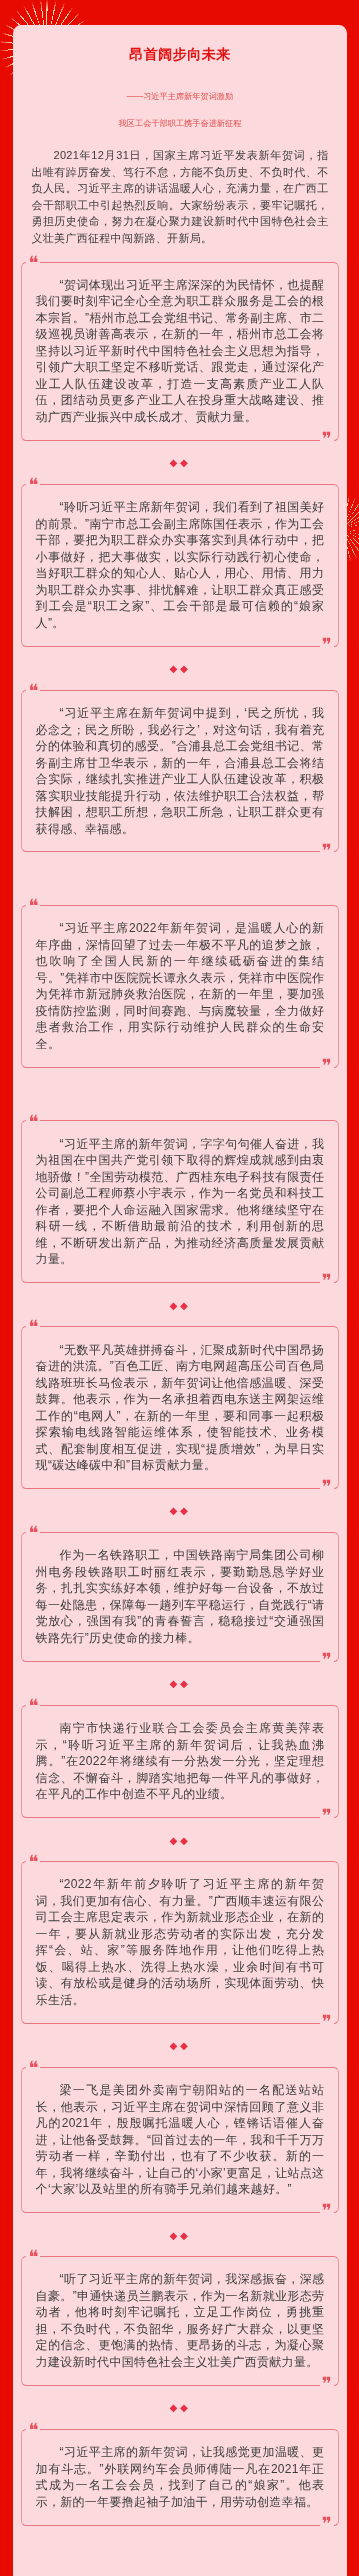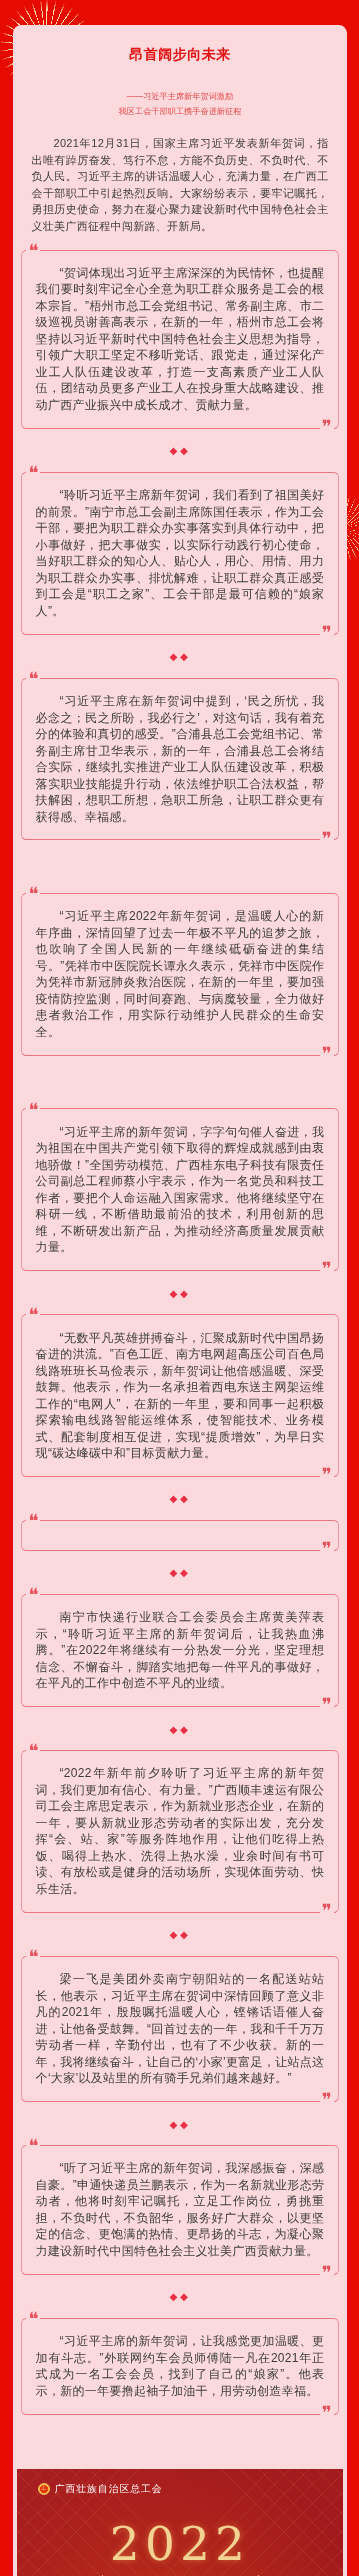--- a/index.html
+++ b/index.html
@@ -7,21 +7,21 @@
   .red-area{background:#e60a00;padding:25px 13px 7.2px;position:relative;overflow:hidden;}
   .firework{position:absolute;border-radius:50%;
     background:repeating-conic-gradient(rgba(250,231,188,.95) 0 1.6deg,transparent 1.6deg 11deg);
     -webkit-mask:radial-gradient(circle,transparent 0 10%,#000 18% 55%,transparent 72%);
     mask:radial-gradient(circle,transparent 0 10%,#000 18% 55%,transparent 72%);}
   .fw-top{left:0px;top:0px;width:93px;height:93px;}
   .fw-right{right:-15.5px;top:495px;width:67px;height:67px;opacity:.85;}
   .card{background:#fbd9dc;border-radius:8.2px;position:relative;padding:18.5px 0 15.5px;}
   .title-wrap{text-align:center;margin:2.1px 15.5px 0;}
   .article-title{color:#e31313;font-size:14px;font-weight:bold;letter-spacing:0.5px;margin:0 0 25px;}
-  .article-sub{color:#e14b4b;font-size:8.2px;line-height:15.5px;margin:0;}
+  .article-sub{color:#e14b4b;font-size:8.2px;line-height:15.5px;margin:12px;}
   .intro{color:#3c3c3c;font-size:11px;line-height:16.5px;letter-spacing:0.3px;
     text-align:justify;margin:15.5px 18.5px 0;text-indent:2em;}
   .quote-block{position:relative;border:0.5px solid #ee97a1;border-top:1px solid #e87683;
     border-bottom:1px solid #e87683;border-radius:5.2px;margin:15.5px 8.2px;padding:14.4px 13.4px;}
   .quote-text{color:#3c3c3c;font-size:12px;line-height:16.5px;letter-spacing:0.3px;
     text-align:justify;text-indent:2em;margin:0;}
   .qmark{position:absolute;color:#e8505c;font-size:18.5px;line-height:1;background:#fbd9dc;padding:0 2.1px;}
   .qmark.open{top:-8.8px;left:4.1px;}
   .qmark.close{bottom:-8.8px;right:4.1px;}
   .divider{text-align:center;color:#e82f44;font-size:10.3px;letter-spacing:2.6px;margin:9.3px 0;}
@@ -100,20 +100,21 @@
         </div>
       <div class="divider">◆◆</div>
         <div class="quote-block">
           <span class="qmark open">❝</span>
           <p class="quote-text">“无数平凡英雄拼搏奋斗，汇聚成新时代中国昂扬奋进的洪流。”百色工匠、南方电网超高压公司百色局线路班班长马俭表示，新年贺词让他倍感温暖、深受鼓舞。他表示，作为一名承担着西电东送主网架运维工作的“电网人”，在新的一年里，要和同事一起积极探索输电线路智能运维体系，使智能技术、业务模式、配套制度相互促进，实现“提质增效”，为早日实现“碳达峰碳中和”目标贡献力量。</p>
           <span class="qmark close">❞</span>
         </div>
       <div class="divider">◆◆</div>
         <div class="quote-block">
           <span class="qmark open">❝</span>
+          <p class="quote-text">作为一名铁路职工，中国铁路南宁局集团公司柳州电务段铁路职工时丽红表示，要勤勤恳恳学好业务，扎扎实实练好本领，维护好每一台设备，不放过每一处隐患，保障每一趟列车平稳运行，自觉践行“请党放心，强国有我”的青春誓言，稳稳接过“交通强国铁路先行”历史使命的接力棒。</p>
           <span class="qmark close">❞</span>
         </div>
       <div class="divider">◆◆</div>
         <div class="quote-block">
           <span class="qmark open">❝</span>
           <p class="quote-text">南宁市快递行业联合工会委员会主席黄美萍表示，“聆听习近平主席的新年贺词后，让我热血沸腾。”在2022年将继续有一分热发一分光，坚定理想信念、不懈奋斗，脚踏实地把每一件平凡的事做好，在平凡的工作中创造不平凡的业绩。</p>
           <span class="qmark close">❞</span>
         </div>
       <div class="divider">◆◆</div>
         <div class="quote-block">

